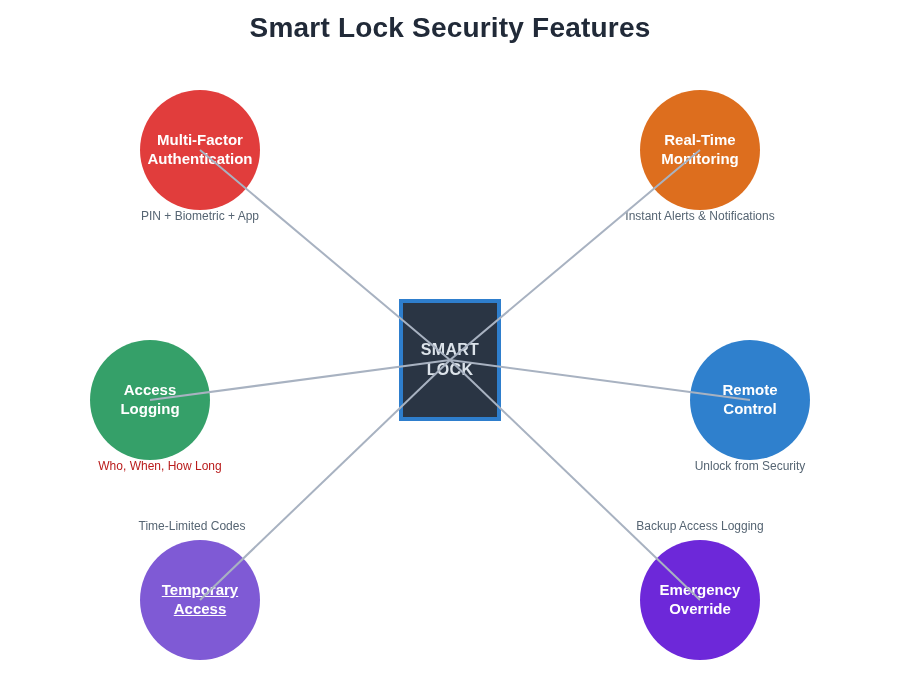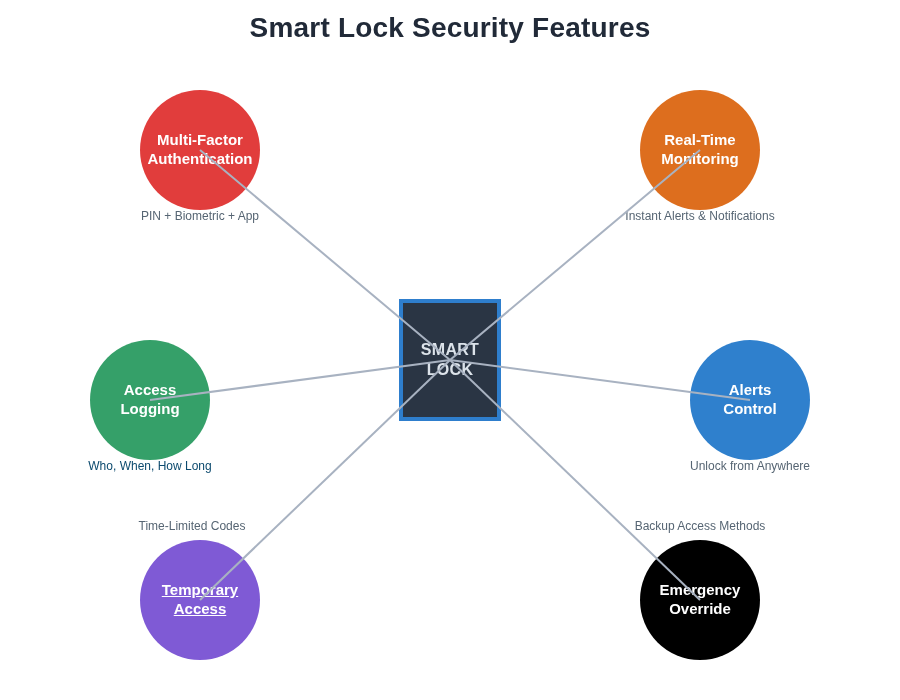--- a/index.html
+++ b/index.html
@@ -95,45 +95,45 @@
     <div class="node-label" style="color: rgb(255, 255, 255);">Multi-Factor
 Authentication</div>
   </div>
 
   <div class="node" style="left: 90px; top: 340px; background-color: rgb(53, 160, 105);">
     <div class="node-label" style="color: rgb(255, 255, 255);">Access
 Logging</div>
   </div>
 
   <div class="node" style="left: 690px; top: 340px; background-color: rgb(47, 128, 205);">
-    <div class="node-label" style="color: rgb(255, 255, 255);">Alerts
+    <div class="node-label" style="color: rgb(255, 255, 255);">Remote
 Control</div>
   </div>
 
   <div class="node" style="left: 140px; top: 540px; background-color: rgb(127, 90, 213);">
     <div class="node-label" style="color: rgb(255, 255, 255); text-decoration: underline;">Temporary
 Access</div>
   </div>
 
-  <div class="node" style="left: 640px; top: 540px; background-color: #000000;">
+  <div class="node" style="left: 640px; top: 540px; background-color: #6d28d9;">
     <div class="node-label" style="color: rgb(255, 255, 255);">Emergency
 Override</div>
   </div>
 
   <div class="caption" style="left: 60px; top: 209px; width: 280px; color: rgb(86, 101, 115);">PIN + Biometric + App</div>
 
   <div class="caption" style="left: 560px; top: 209px; width: 280px; color: rgb(86, 101, 115);">Instant Alerts &amp; Notifications</div>
 
-  <div class="caption" style="left: 10px; top: 459px; width: 280px; color: #0c4a6e;">Who, When, How Long</div>
+  <div class="caption" style="left: 20px; top: 459px; width: 280px; color: #b91c1c;">Who, When, How Long</div>
 
-  <div class="caption" style="left: 610px; top: 459px; width: 280px; color: rgb(86, 101, 115);">Unlock from Anywhere</div>
+  <div class="caption" style="left: 610px; top: 459px; width: 280px; color: rgb(86, 101, 115);">Unlock from Security</div>
 
   <div class="caption" style="left: 52px; top: 519px; width: 280px; color: rgb(86, 101, 115);">Time-Limited Codes</div>
 
-  <div class="caption" style="left: 560px; top: 519px; width: 280px; color: rgb(86, 101, 115);">Backup Access Methods</div>
+  <div class="caption" style="left: 560px; top: 519px; width: 280px; color: rgb(86, 101, 115);">Backup Access Logging</div>
 
   <div class="center-node" style="background-color: rgb(42, 53, 68); border-color: rgb(46, 126, 205);">
     <div class="center-label" style="color: rgb(220, 227, 234);">SMART
 LOCK</div>
   </div>
 
   <svg class="connectors" width="900" height="700" viewBox="0 0 900 700">
     <line x1="450" y1="360" x2="200" y2="150" stroke-width="2" stroke="#a8b2c1"></line>
     <line x1="450" y1="360" x2="700" y2="150" stroke-width="2" stroke="#a8b2c1"></line>
     <line x1="450" y1="360" x2="150" y2="400" stroke-width="2" stroke="#a8b2c1"></line>

